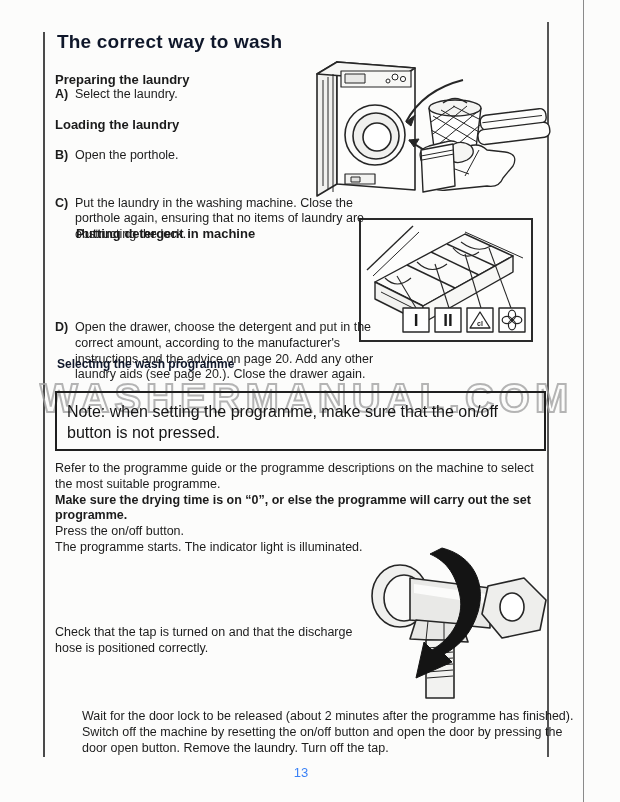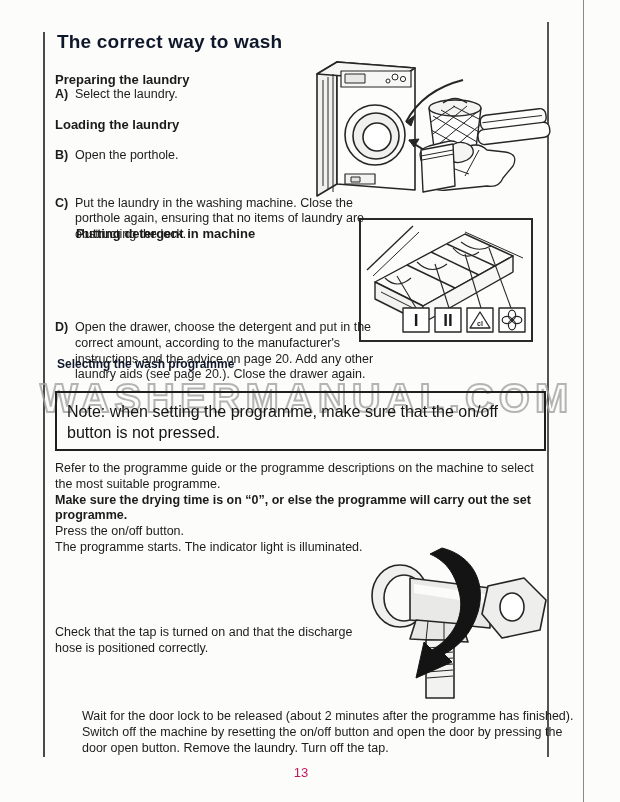--- a/index.html
+++ b/index.html
@@ -50,21 +50,21 @@
     border:2px solid #1f1f1f;background:transparent;
     padding:9px 10px;
     font-size:16px;line-height:20.5px;color:#141414;
   }
 
   .blk-paras{left:55px;top:461px;width:494px;}
   .para-b{font-weight:bold;}
   .blk-tap-txt{left:55px;top:625px;width:312px;}
   .blk-finish-body{left:69px;top:709px;width:503px;margin-left:13px;}
 
-  .page-num{left:55px;top:765px;width:492px;text-align:center;font-size:13px;color:#be185d;}
+  .page-num{left:55px;top:765px;width:492px;text-align:center;font-size:13px;color:#3b82f6;}
 
   .illo{position:absolute;}
   .illo-washer{left:303px;top:46px;}
   .illo-drawer{left:359px;top:218px;border:2px solid #2a2a2a;background:#fdfdfc;}
   .illo-tap{left:366px;top:546px;}
   svg{display:block;}
 </style>
 </head>
 <body>
 

